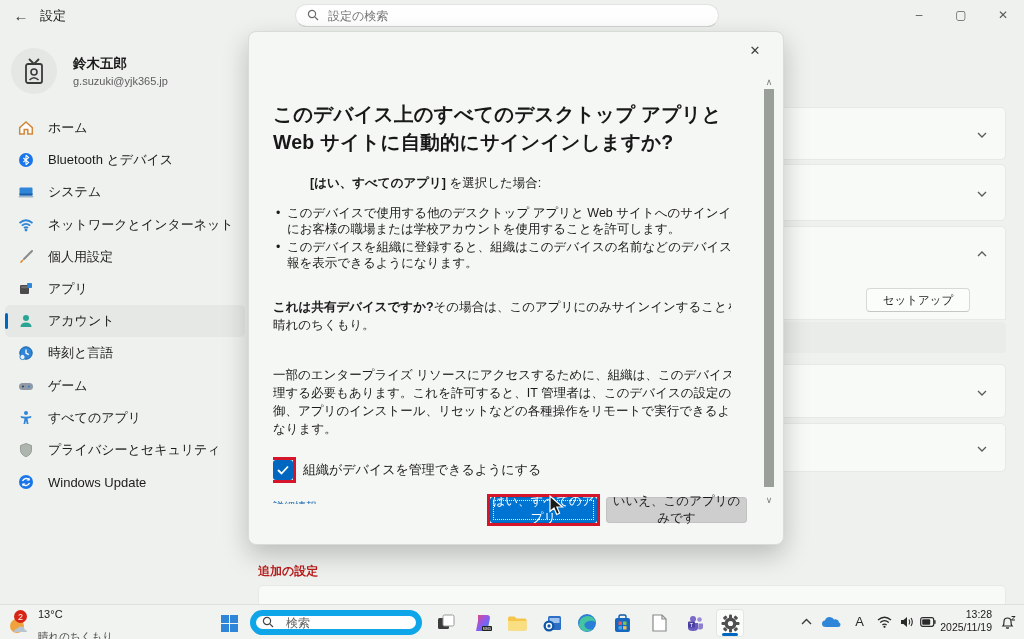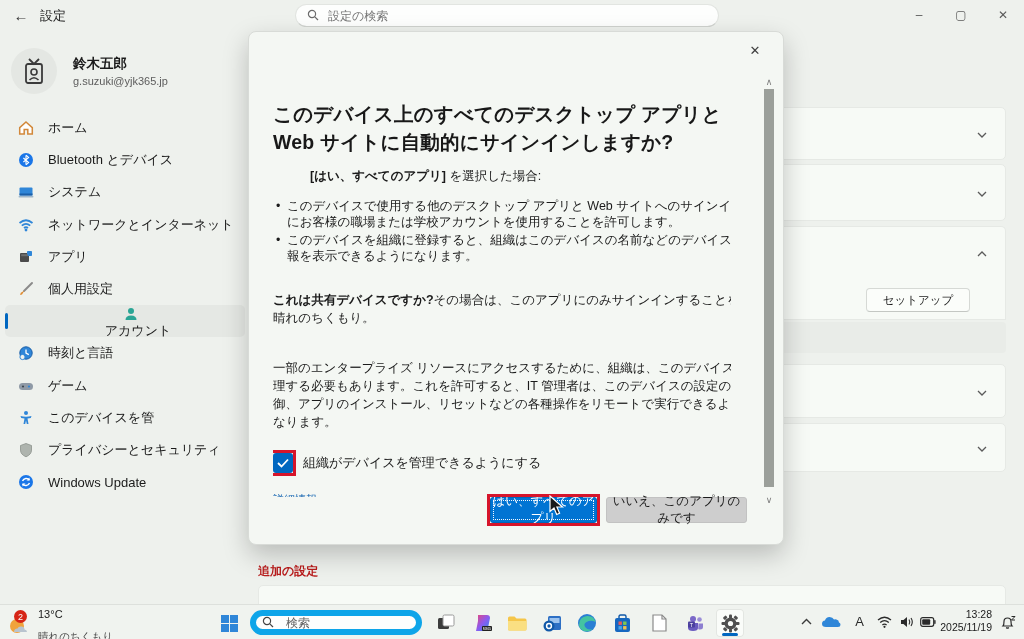--- a/index.html
+++ b/index.html
@@ -26,21 +26,21 @@
   .sidebar { position:absolute; left:0; top:30px; width:250px; height:574px; }
   .profile { position:absolute; left:11px; top:17px; width:230px; height:48px; display:flex; align-items:center; }
   .avatar { width:46px; height:46px; border-radius:50%; background:#e4e7e3; display:flex;
             align-items:center; justify-content:center; flex:none; }
   .profile-text { margin-left:16px; }
   .profile-name { font-size:13.5px; font-weight:bold; color:#1b1b1b; }
   .profile-email { font-size:11px; color:#5d5d5d; margin-top:2px; }
   .nav { position:absolute; left:5px; top:82px; width:240px; }
   .nav-item { position:relative; height:32.2px; display:flex; align-items:center; border-radius:5px;
               padding-left:12px; }
-  .nav-item.selected { background:#e5e8e4;flex-direction:column; }
+  .nav-item.selected { background:#e5e8e4; }
   .nav-item.selected::before { content:""; position:absolute; left:0; top:8px; width:3px; height:16px;
               border-radius:2px; background:#0067c0; }
   .nav-icon { width:17px; height:17px; flex:none; display:flex; align-items:center; justify-content:center; }
   .nav-label { margin-left:14px; font-size:13px; color:#1b1b1b; white-space:nowrap; }
 
   
   .main { position:absolute; left:264px; top:30px; width:742px; height:574px; }
   .card { position:absolute; left:0; width:742px; background:#f7faf6; border:1px solid #e6e9e5;
           border-radius:5px; }
   .chev { position:absolute; right:17px; width:12px; height:12px; }
@@ -55,21 +55,21 @@
                border:1px solid #e6e9e5; border-radius:5px; }
 
   
   .dialog { position:absolute; left:248px; top:31px; width:536px; height:514px; background:#f4f7f3;
             border:1px solid #d8dbd7; border-radius:8px; box-shadow:0 10px 26px rgba(0,0,0,.22); z-index:10; }
   .dlg-close { position:absolute; right:14px; top:6px; width:28px; height:24px; display:flex;
                align-items:center; justify-content:center; font-size:13px; color:#404040; }
   .dlg-scroll { position:absolute; left:24px; top:45px; width:458px; height:428px; overflow:hidden; }
   .dlg-title { font-size:19.5px; font-weight:600; color:#181818; line-height:28px; letter-spacing:.2px;
                margin-top:23px; white-space:nowrap; }
-  .dlg-intro { margin-top:12px; font-size:12.5px; line-height:16px;padding-left:37px; }
+  .dlg-intro { margin-top:19px; font-size:12.5px; line-height:16px;padding-left:37px; }
   .dlg-bullets { margin-top:14px; font-size:12.5px; line-height:16px; }
   .b-line { white-space:nowrap; overflow:hidden; }
   .b-first { padding-left:14px; position:relative; }
   .b-first::before { content:"•"; position:absolute; left:3px; }
   .b-cont { padding-left:14px; }
   .b-gap { height:2px; }
   .dlg-para { margin-top:27px; font-size:12.5px; line-height:18px; }
   .dlg-para .b-line { line-height:18px; }
   .dlg-enterprise { margin-top:32px; }
   .chk-row { margin-top:22px; display:flex; align-items:center; position:relative; }
@@ -200,36 +200,36 @@
               <path d="M6 11 Q8 9.3 10 11" fill="none" stroke="#2f86d8" stroke-width="1.7"></path>
               <circle cx="8" cy="13" r="1.4" fill="#2f86d8"></circle>
             </svg>
         </span>
         <span class="nav-label">ネットワークとインターネット</span>
       </div>
 
       <div class="nav-item">
         <span class="nav-icon">
           <svg width="16" height="16" viewBox="0 0 16 16">
+              <path d="M14 2 L6 10" stroke="#8a8a8a" stroke-width="2" stroke-linecap="round"></path>
+              <path d="M6.5 9.5 L4 13.5 L2 14 L2.8 11.7 Z" fill="#e08a2e"></path>
+            </svg>
+        </span>
+        <span class="nav-label">個人用設定</span>
+      </div>
+
+      <div class="nav-item">
+        <span class="nav-icon">
+          <svg width="16" height="16" viewBox="0 0 16 16">
               <rect x="2" y="4" width="9" height="9" rx="1" fill="#4b4b4b"></rect>
               <rect x="9" y="2" width="5" height="5" rx="0.8" fill="#2f86d8"></rect>
               <rect x="3.2" y="5.2" width="6.6" height="2" fill="#6e6e6e"></rect>
             </svg>
         </span>
         <span class="nav-label">アプリ</span>
-      </div>
-
-      <div class="nav-item">
-        <span class="nav-icon">
-          <svg width="16" height="16" viewBox="0 0 16 16">
-              <path d="M14 2 L6 10" stroke="#8a8a8a" stroke-width="2" stroke-linecap="round"></path>
-              <path d="M6.5 9.5 L4 13.5 L2 14 L2.8 11.7 Z" fill="#e08a2e"></path>
-            </svg>
-        </span>
-        <span class="nav-label">個人用設定</span>
       </div>
 
       <div class="nav-item selected">
         <span class="nav-icon">
           <svg width="16" height="16" viewBox="0 0 16 16">
               <circle cx="8" cy="5" r="3" fill="#2aa595"></circle>
               <path d="M2.5 14 Q2.5 9.5 8 9.5 Q13.5 9.5 13.5 14 Z" fill="#2aa595"></path>
             </svg>
         </span>
         <span class="nav-label">アカウント</span>
@@ -258,21 +258,21 @@
         <span class="nav-label">ゲーム</span>
       </div>
 
       <div class="nav-item">
         <span class="nav-icon">
           <svg width="16" height="16" viewBox="0 0 16 16">
               <circle cx="8" cy="3" r="2" fill="#2f86d8"></circle>
               <path d="M2.5 6 Q8 7.5 13.5 6 L12.8 8 L9.5 8.6 L10.5 14 L8.8 14 L8 10.5 L7.2 14 L5.5 14 L6.5 8.6 L3.2 8 Z" fill="#2f86d8"></path>
             </svg>
         </span>
-        <span class="nav-label">このデバイスを管</span>
+        <span class="nav-label">すべてのアプリ</span>
       </div>
 
       <div class="nav-item">
         <span class="nav-icon">
           <svg width="16" height="16" viewBox="0 0 16 16">
               <path d="M8 1.5 L13.5 3.5 V8 Q13.5 12.5 8 14.8 Q2.5 12.5 2.5 8 V3.5 Z" fill="#aeb4ae" stroke="#8c928c" stroke-width="0.8"></path>
             </svg>
         </span>
         <span class="nav-label">プライバシーとセキュリティ</span>
       </div>

